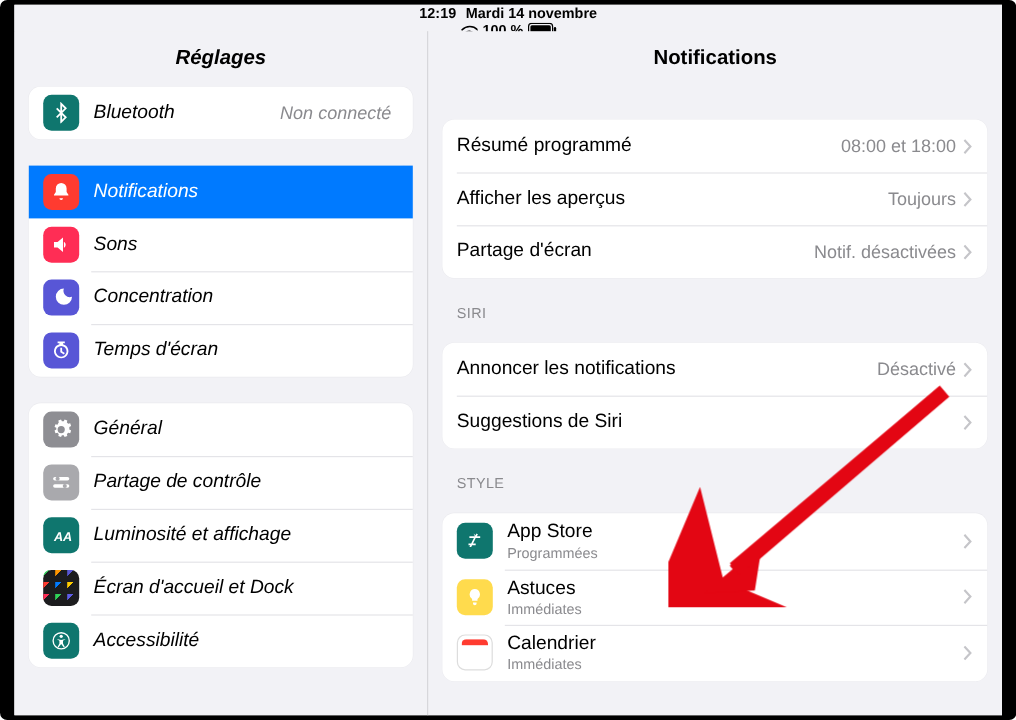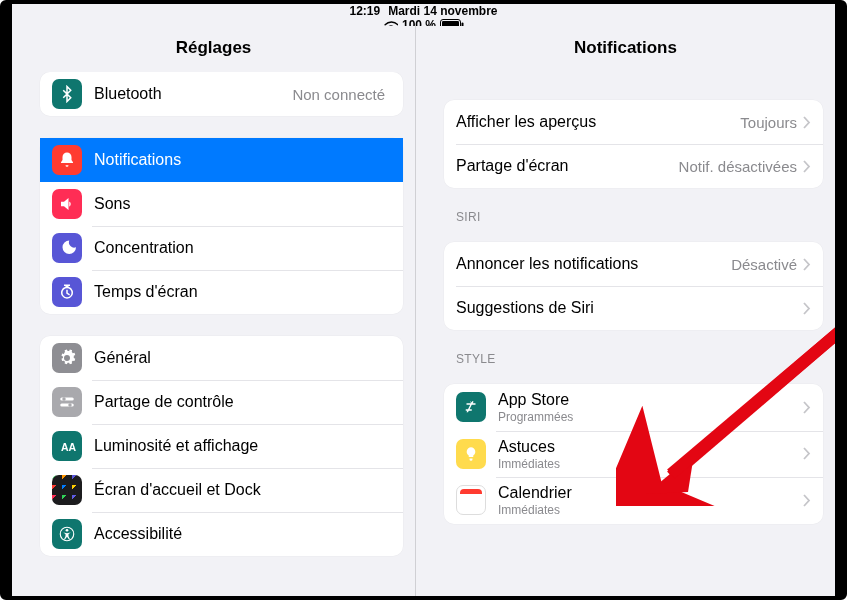--- a/index.html
+++ b/index.html
@@ -40,26 +40,27 @@
   .status-right { display: flex; gap: 4px; align-items: center; text-decoration: underline; }
   .wifi-icon svg, .battery-icon svg { display: block; }
 
   
   .split {
     flex: 1;
     display: flex;
     min-height: 0;
   }
   .sidebar {
-    width: 404px;
+    width: 345px;
     background: #f2f2f6;
     border-right: 1px solid #d0d0d4;
     display: flex;
     flex-direction: column;
     overflow: hidden;
+    font-style: italic;
   }
   .detail {
     flex: 1;
     background: #f2f2f6;
     display: flex;
     flex-direction: column;
     overflow: hidden;
     position: relative;
   }
 
@@ -68,21 +69,20 @@
     font-weight: 700;
     text-align: center;
     padding: 12px 0 14px;
     color: #000;
   }
 
   .scroll {
     flex: 1;
     overflow-y: auto;
     padding: 0 12px 12px;
-    margin-left: 16px;
   }
 
   .group {
     background: #fff;
     border-radius: 10px;
     margin-bottom: 22px;
     box-shadow: 0 0 0 0.5px rgba(0,0,0,0.03);
   }
   .group-header {
     font-size: 12px;
@@ -363,20 +363,31 @@
     </div>
 
     <div class="detail">
       <div class="pane-title">Notifications</div>
       <div class="scroll">
 
         <div style="height:28px"></div>
         <div class="group">
           <div class="row no-icon">
             <div class="row-texts">
+                <span class="row-label">Résumé programmé</span>
+              </div>
+            <span class="row-value">08:00 et 18:00</span>
+            <span class="chevron">
+                <svg viewBox="0 0 8 13">
+                  <path d="M1 1l5 5.5L1 12" fill="none" stroke="currentColor" stroke-width="1.8"></path>
+                </svg>
+              </span>
+          </div>
+          <div class="row no-icon">
+            <div class="row-texts">
                 <span class="row-label">Afficher les aperçus</span>
               </div>
             <span class="row-value">Toujours</span>
             <span class="chevron">
                 <svg viewBox="0 0 8 13">
                   <path d="M1 1l5 5.5L1 12" fill="none" stroke="currentColor" stroke-width="1.8"></path>
                 </svg>
               </span>
           </div>
           <div class="row no-icon">

